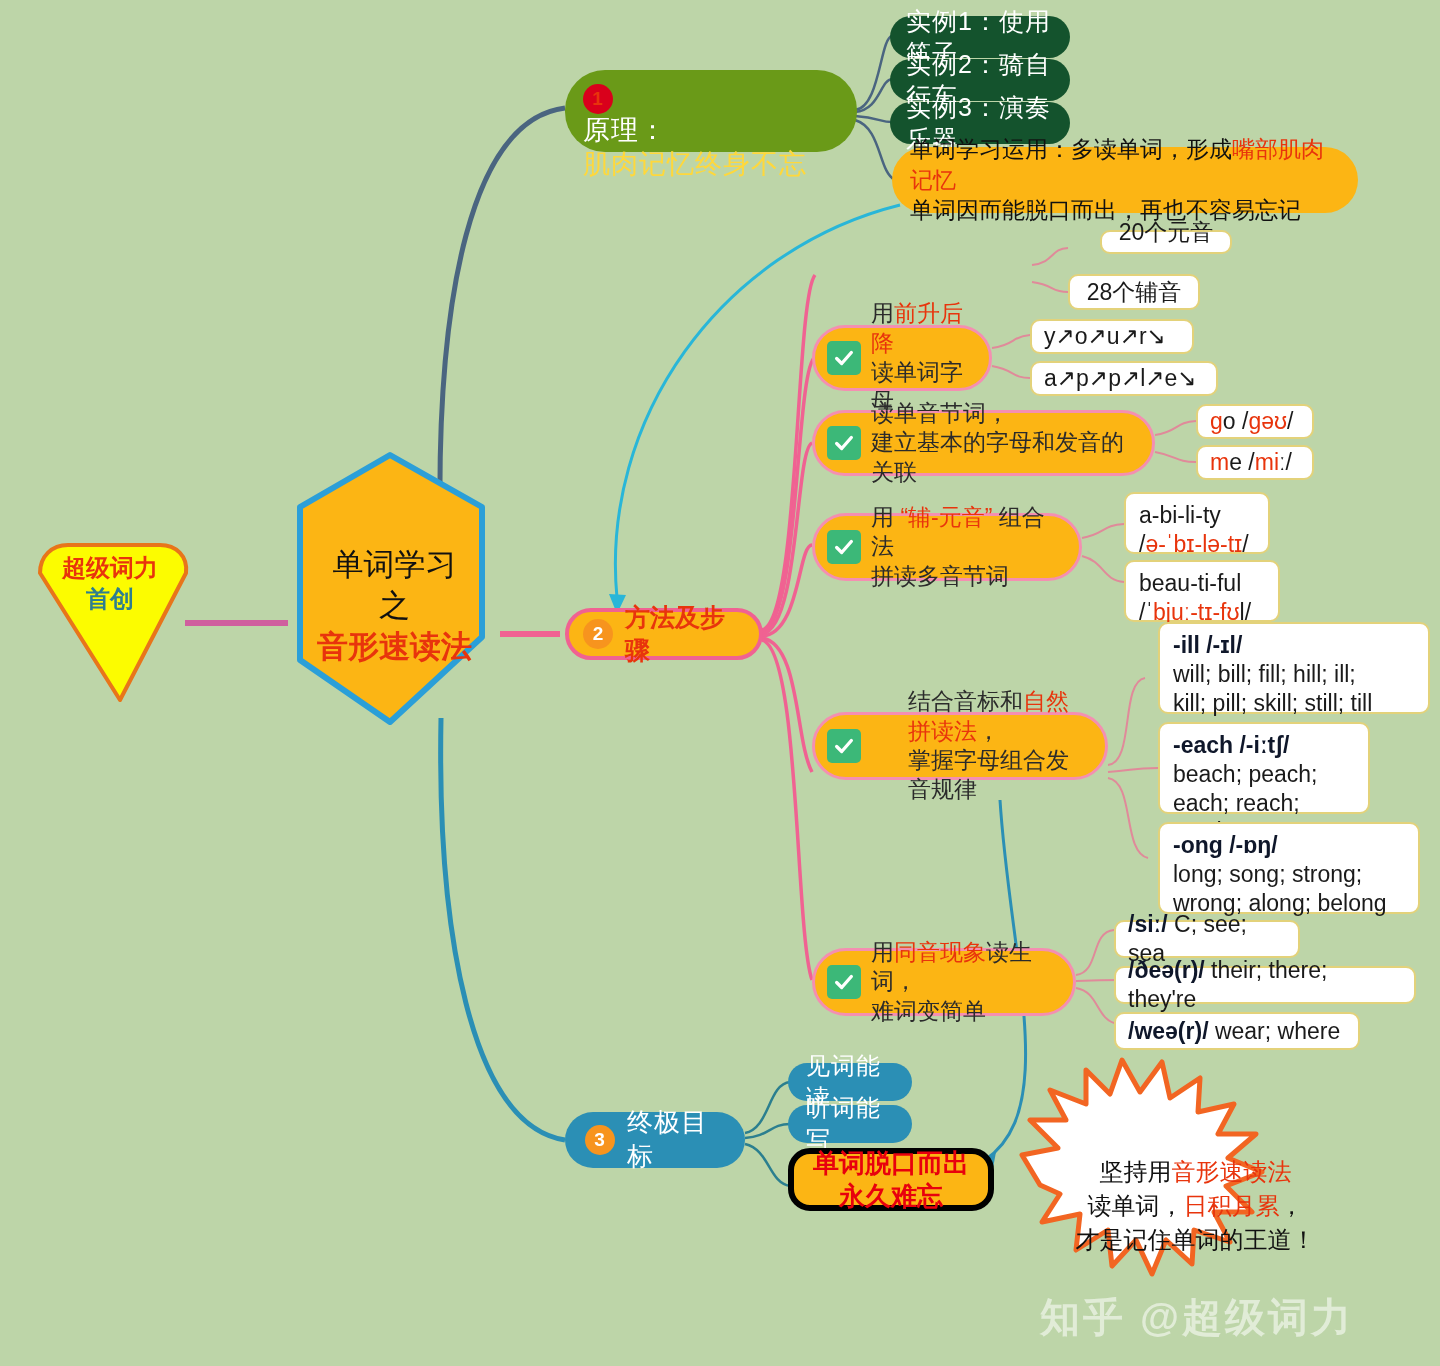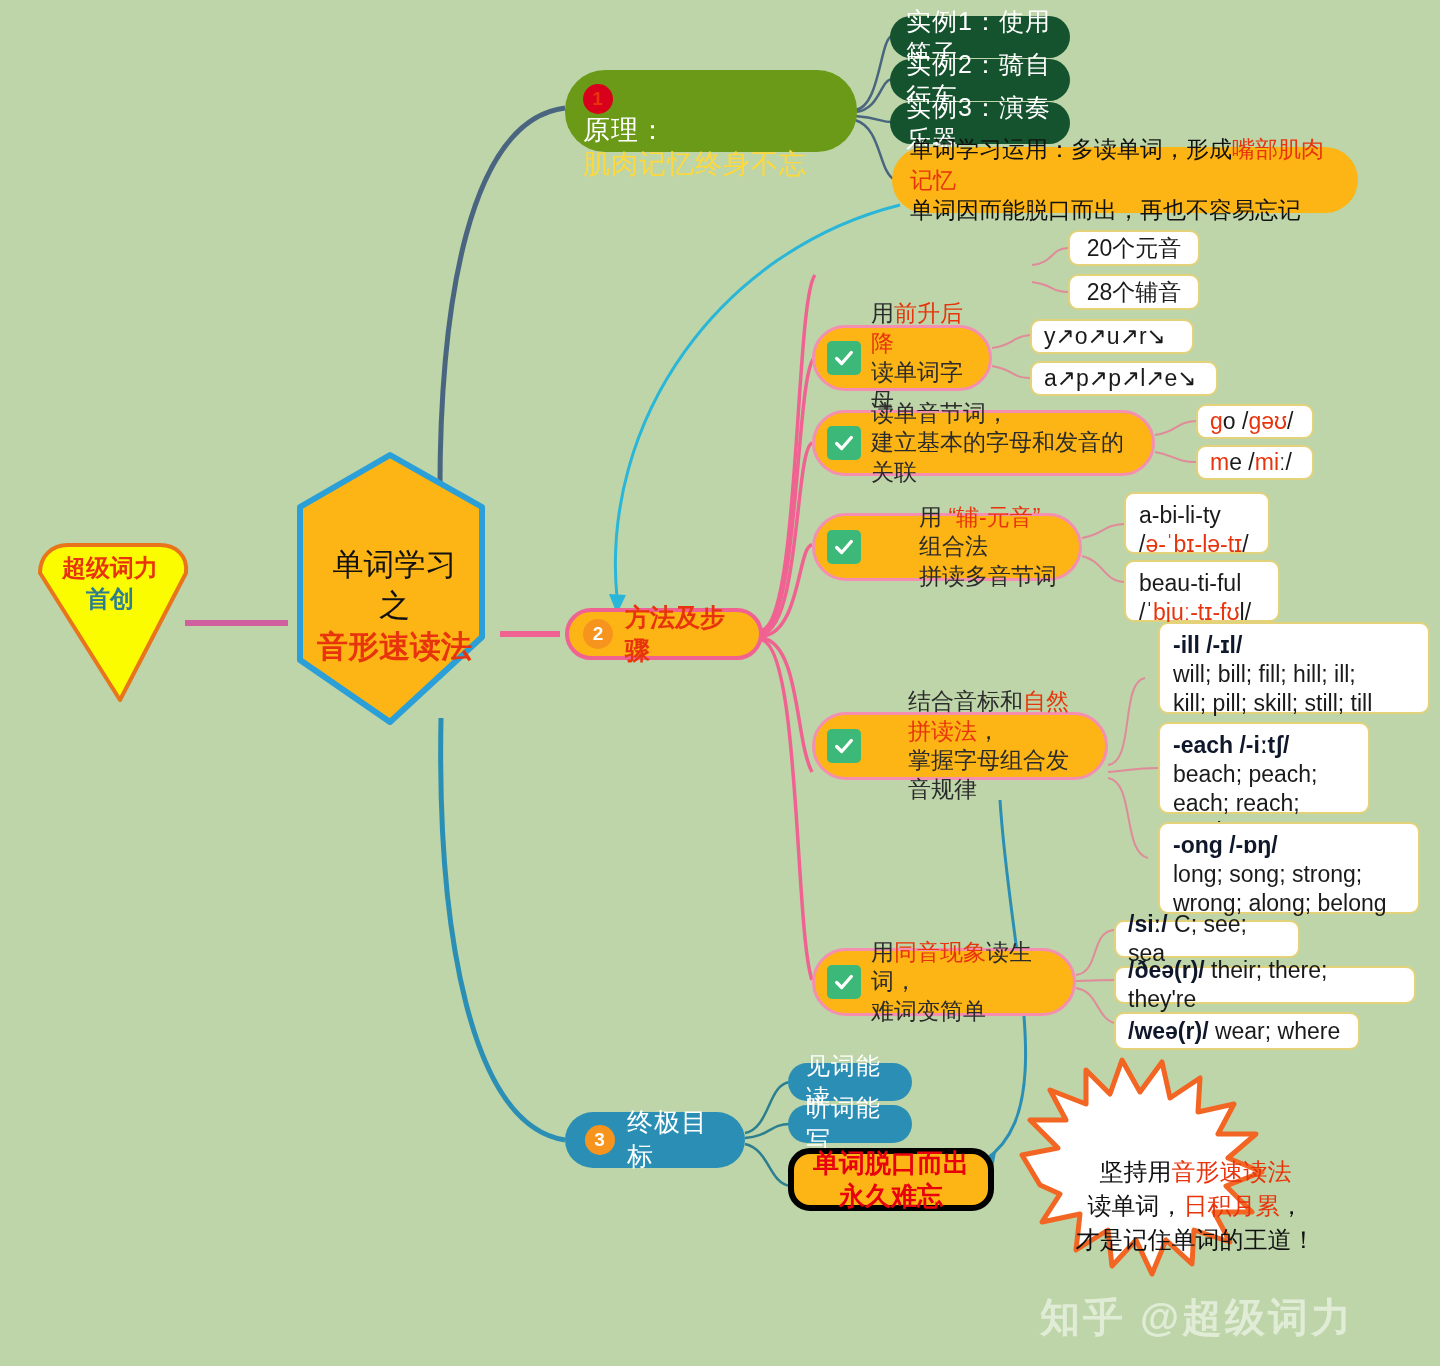--- a/index.html
+++ b/index.html
@@ -224,21 +224,21 @@
     </span>
   </div>
 
   <div class="node" style="left:565px;top:608px;width:198px;height:52px;background:#fcb514;
               border:4px solid #f06292;border-radius:999px;display:flex;align-items:center;
               padding:0 14px;box-sizing:border-box;">
     <span class="badge orange">2</span>
     <span class="red" style="font-size:25px;font-weight:bold;">方法及步骤</span>
   </div>
 
-  <div class="node white-box" style="left:1068px;top:230px;width:132px;height:36px;justify-content:center;">
+  <div class="node white-box" style="left:1100px;top:230px;width:132px;height:24px;justify-content:center;align-items:flex-end;">
     <span>20个元音</span>
   </div>
   <div class="node white-box" style="left:1068px;top:274px;width:132px;height:36px;justify-content:center;">
     <span>28个辅音</span>
   </div>
 
   <div class="node orange-pill" style="left:812px;top:325px;width:180px;height:66px;">
     <span class="chk">
       <svg width="22" height="22" viewBox="0 0 24 24">
           <path d="M4 12.5 L9.5 18 L20 6" stroke="#fff" stroke-width="3.6" fill="none" stroke-linecap="round" stroke-linejoin="round"></path>
@@ -267,21 +267,21 @@
       <span>建立基本的字母和发音的关联</span>
     </span>
   </div>
   <div class="node white-box" style="left:1196px;top:404px;width:118px;height:35px;">
     <span><span class="red">g</span><span>o</span><span> /</span><span class="red">gəʊ</span><span>/</span></span>
   </div>
   <div class="node white-box" style="left:1196px;top:445px;width:118px;height:35px;">
     <span><span class="red">m</span><span>e</span><span> /</span><span class="red">mi</span><span>ː/</span></span>
   </div>
 
-  <div class="node orange-pill" style="left:812px;top:513px;width:270px;height:68px;gap:48px;">
+  <div class="node orange-pill" style="left:812px;top:513px;width:270px;height:68px;">
     <span class="chk">
       <svg width="22" height="22" viewBox="0 0 24 24">
           <path d="M4 12.5 L9.5 18 L20 6" stroke="#fff" stroke-width="3.6" fill="none" stroke-linecap="round" stroke-linejoin="round"></path>
         </svg>
     </span>
     <span>
       <span><span>用 </span><span class="red">“辅-元音”</span><span> 组合法</span></span><br>
       <span>拼读多音节词</span>
     </span>
   </div>

